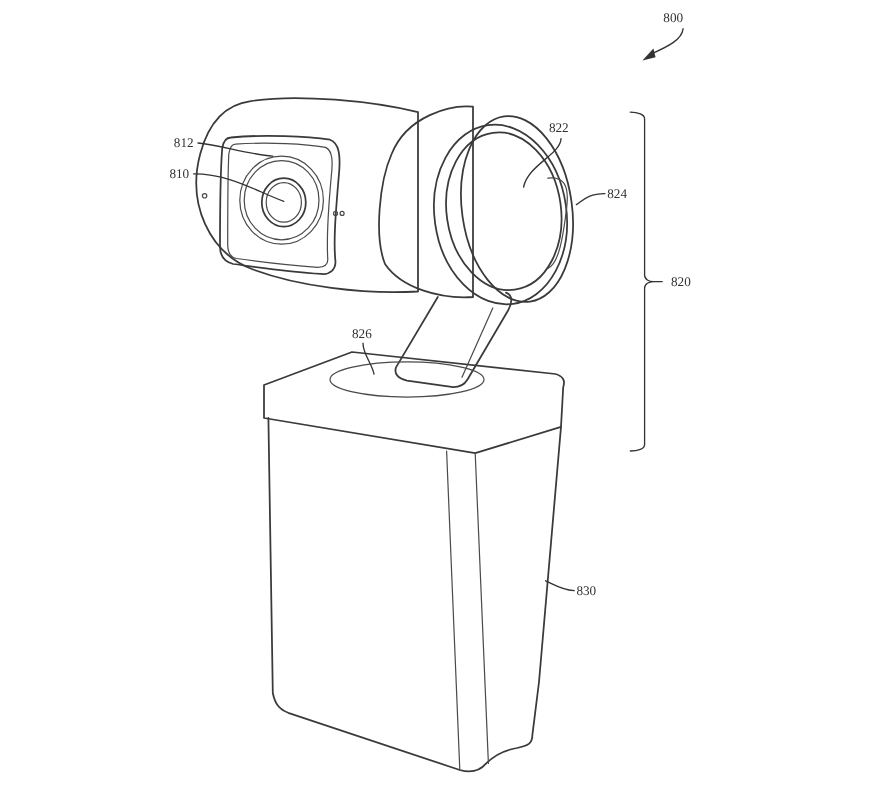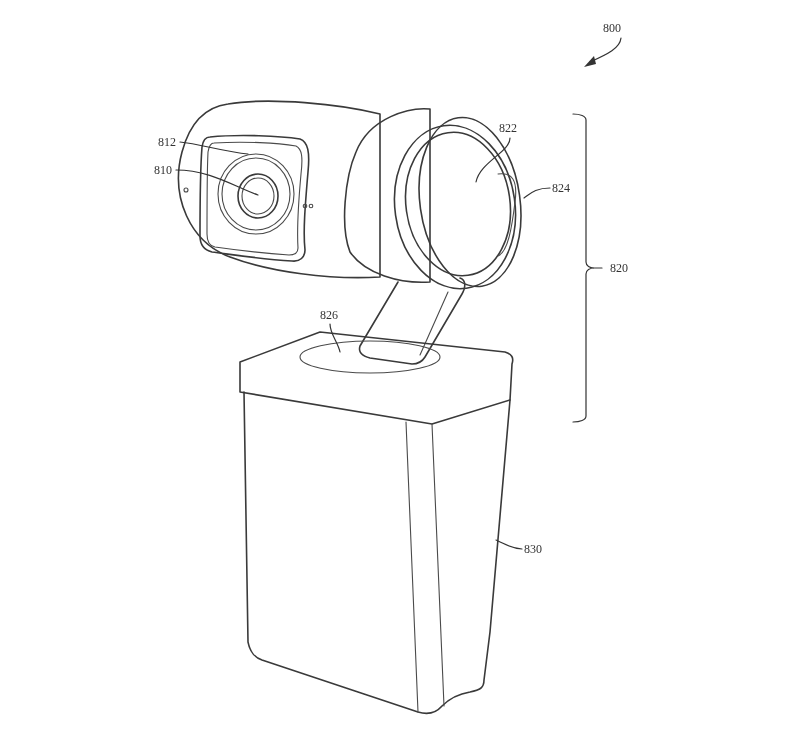--- a/index.html
+++ b/index.html
@@ -1,17 +1,17 @@
 <!DOCTYPE html>
 <html><head>
 <meta charset="utf-8">
 <style>
   html, body { margin: 0; padding: 0; background: #ffffff; }
   body { width: 800px; height: 738px; position: relative; overflow: hidden; }
-  #figure { position: absolute; left: 0; top: 12px; width: 800px; height: 650px; text-align: right; }
+  #figure { position: absolute; left: 0; top: 0; width: 800px; height: 650px; text-align: right; }
   svg text { font-family: "Liberation Serif", serif; font-size: 12px; fill: #333; }
   .ln { fill: none; stroke: #3a3a3a; stroke-width: 1.6; stroke-linecap: round; stroke-linejoin: round; }
   .thin { fill: none; stroke: #4a4a4a; stroke-width: 1.1; stroke-linecap: round; }
   .lead { fill: none; stroke: #333; stroke-width: 1.2; stroke-linecap: round; }
 </style>
 </head>
 <body>
 
 <div id="figure">
 <svg width="800" height="738" viewBox="0 0 800 738" xmlns="http://www.w3.org/2000/svg">

